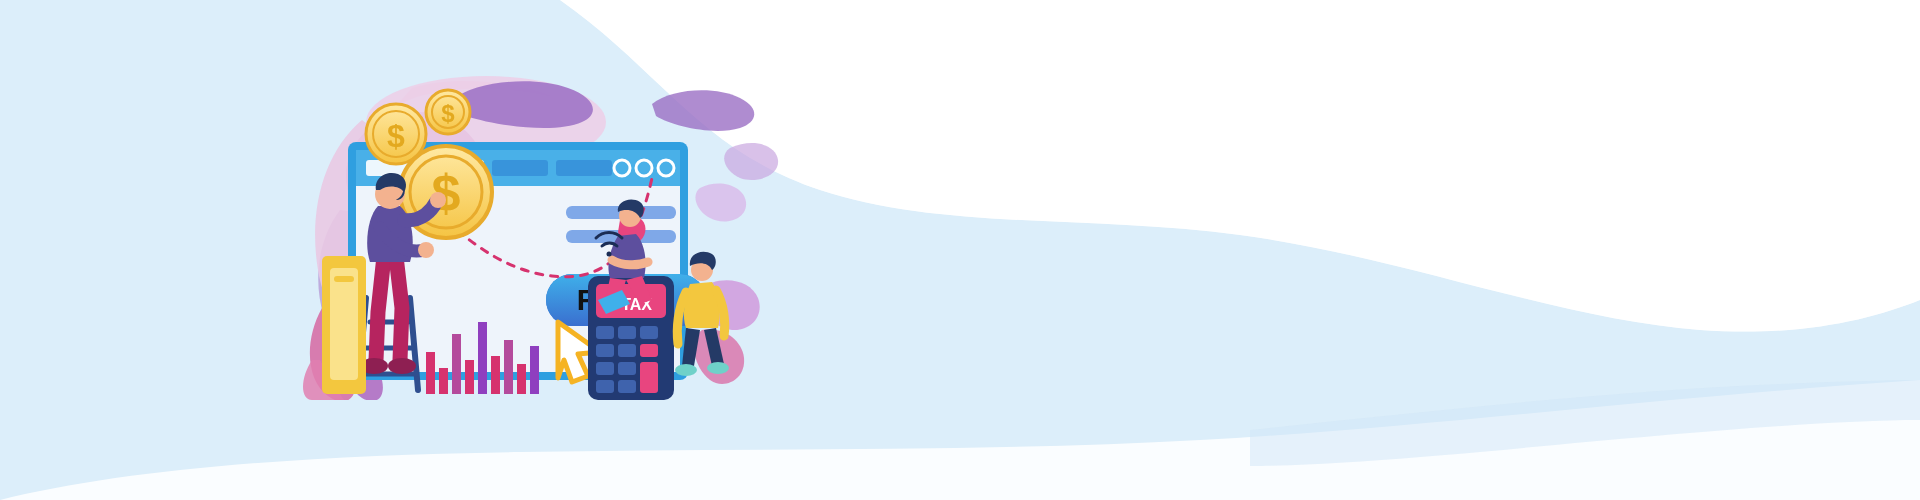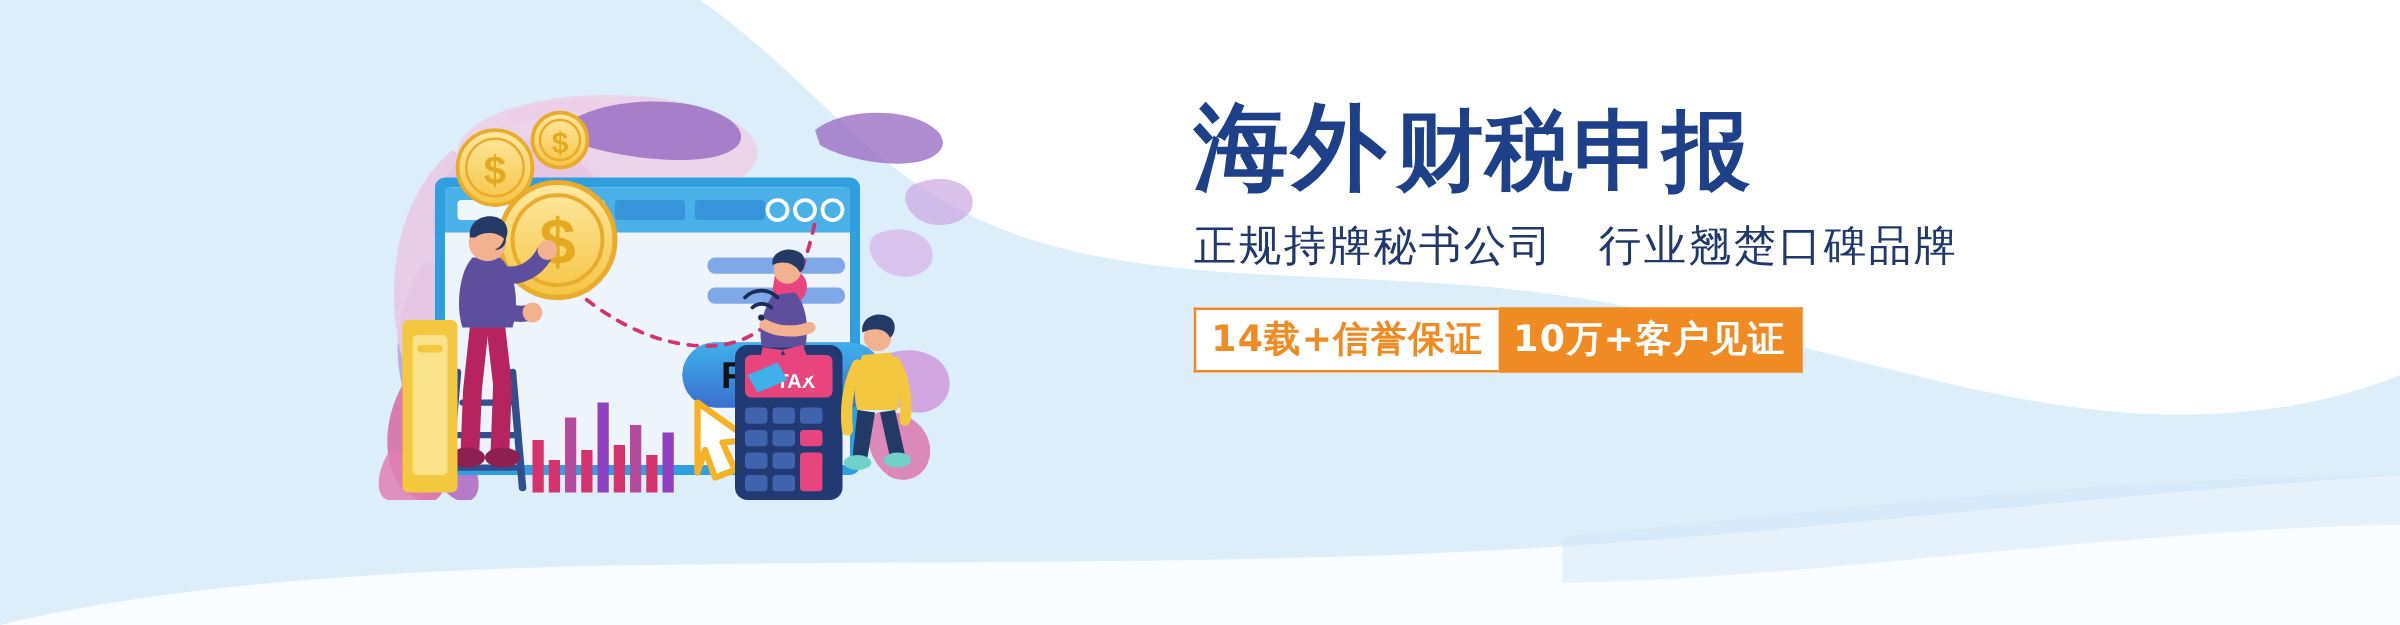--- a/index.html
+++ b/index.html
@@ -272,29 +272,14 @@
         <path d="M404,270 L412,306 L424,304 L416,268 Z" fill="#243a66"></path>
         <ellipse cx="386" cy="310" rx="11" ry="6" fill="#6fd1c9"></ellipse>
         <ellipse cx="418" cy="308" rx="11" ry="6" fill="#6fd1c9"></ellipse>
         <path d="M386,232 C378,248 376,268 378,284" stroke="#f3c73e" stroke-width="9" stroke-linecap="round" fill="none"></path>
         <path d="M416,230 C424,244 426,262 424,276" stroke="#f3c73e" stroke-width="9" stroke-linecap="round" fill="none"></path>
       </g>
 
     </svg>
   </div>
 
-  <div class="textblock">
-
-    <div class="headline">
-      <span class="h-a">海外</span>
-      <span class="h-b">财税申报</span>
-    </div>
-
-    <div class="subtitle">正规持牌秘书公司　行业翘楚口碑品牌</div>
-
-    <div class="badges">
-      <div class="badge badge-outline">14载+信誉保证</div>
-      <div class="badge badge-solid">10万+客户见证</div>
-    </div>
-
-  </div>
 
 </div>
 
 </body></html>

